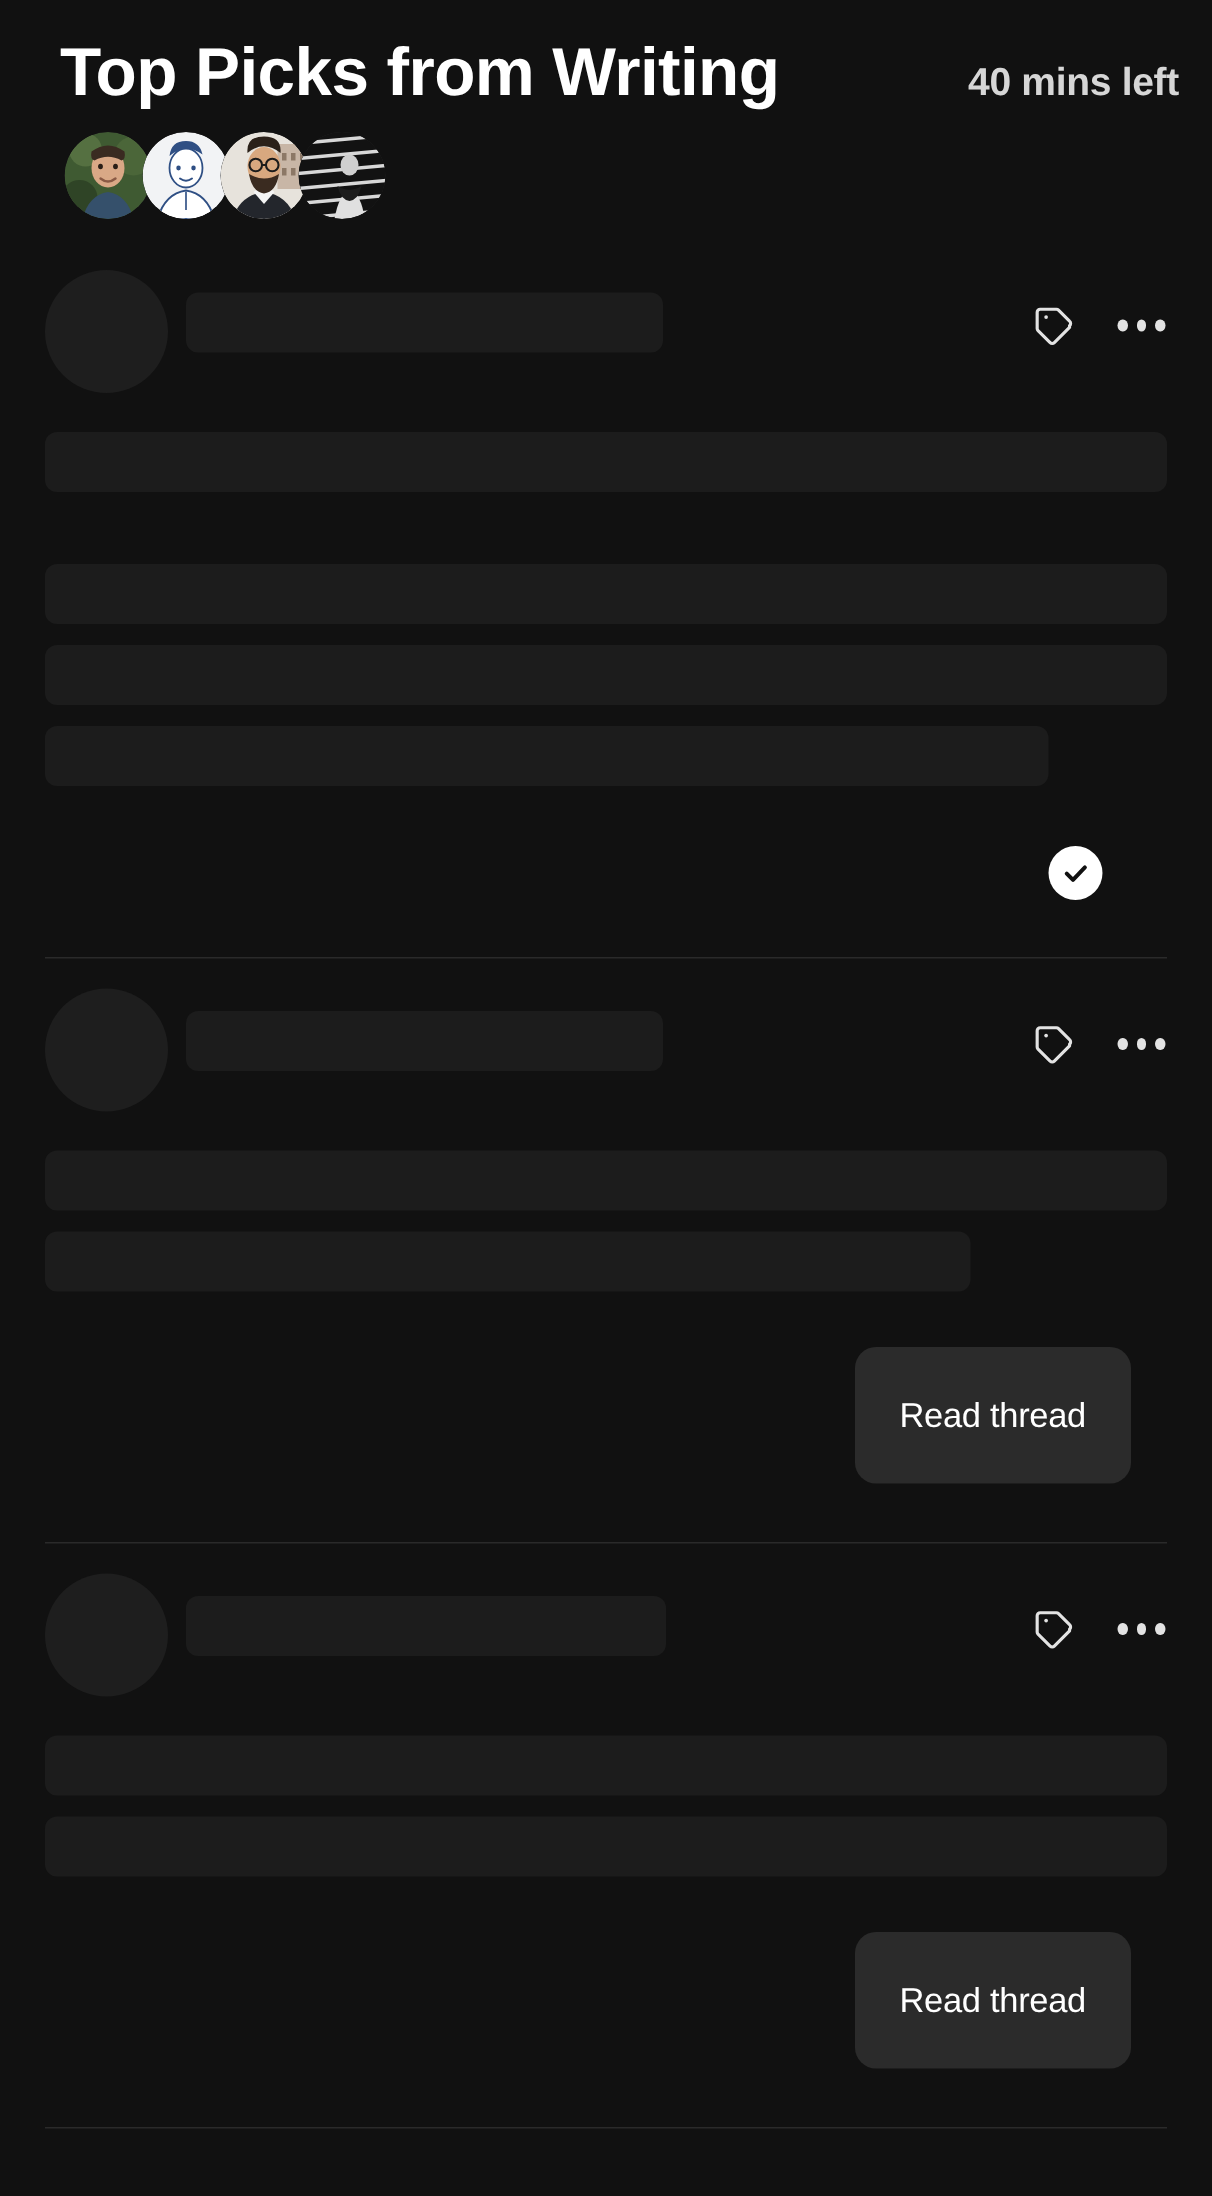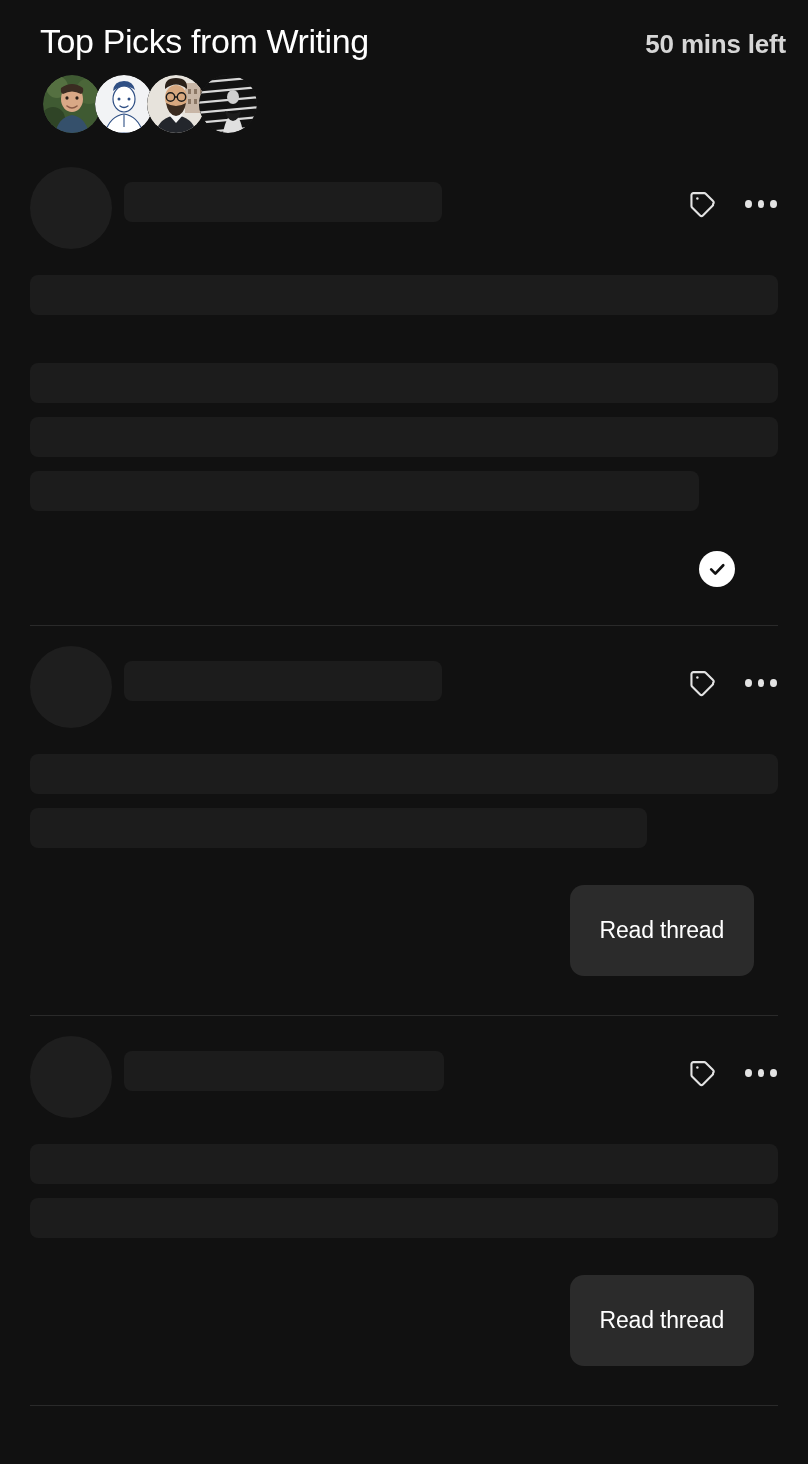--- a/index.html
+++ b/index.html
@@ -21,22 +21,22 @@
   .header {
     position: relative;
     padding: 22px 20px 0 40px;
   }
   .header-row {
     display: flex;
     align-items: baseline;
     justify-content: space-between;
   }
   .page-title {
-    font-size: 34px;
-    font-weight: normal;
+    font-size: 45px;
+    font-weight: bold;
     color: #ffffff;
     letter-spacing: -0.4px;
     line-height: 1.15;
   }
   .time-left {
     font-size: 26px;
     font-weight: bold;
     color: #d6d6d6;
     letter-spacing: -0.2px;
     padding-right: 2px;
@@ -169,21 +169,21 @@
   }
 </style>
 </head>
 <body>
 
 <div class="app">
 
   <div class="header">
     <div class="header-row">
       <div class="page-title">Top Picks from Writing</div>
-      <div class="time-left">50 mins left</div>
+      <div class="time-left">40 mins left</div>
     </div>
 
     <div class="avatar-stack">
       <div class="avatar">
         <svg viewBox="0 0 58 58" xmlns="http://www.w3.org/2000/svg">
           <defs>
               <clipPath id="c1">
                 <circle cx="29" cy="29" r="29"></circle>
               </clipPath>
             </defs>

